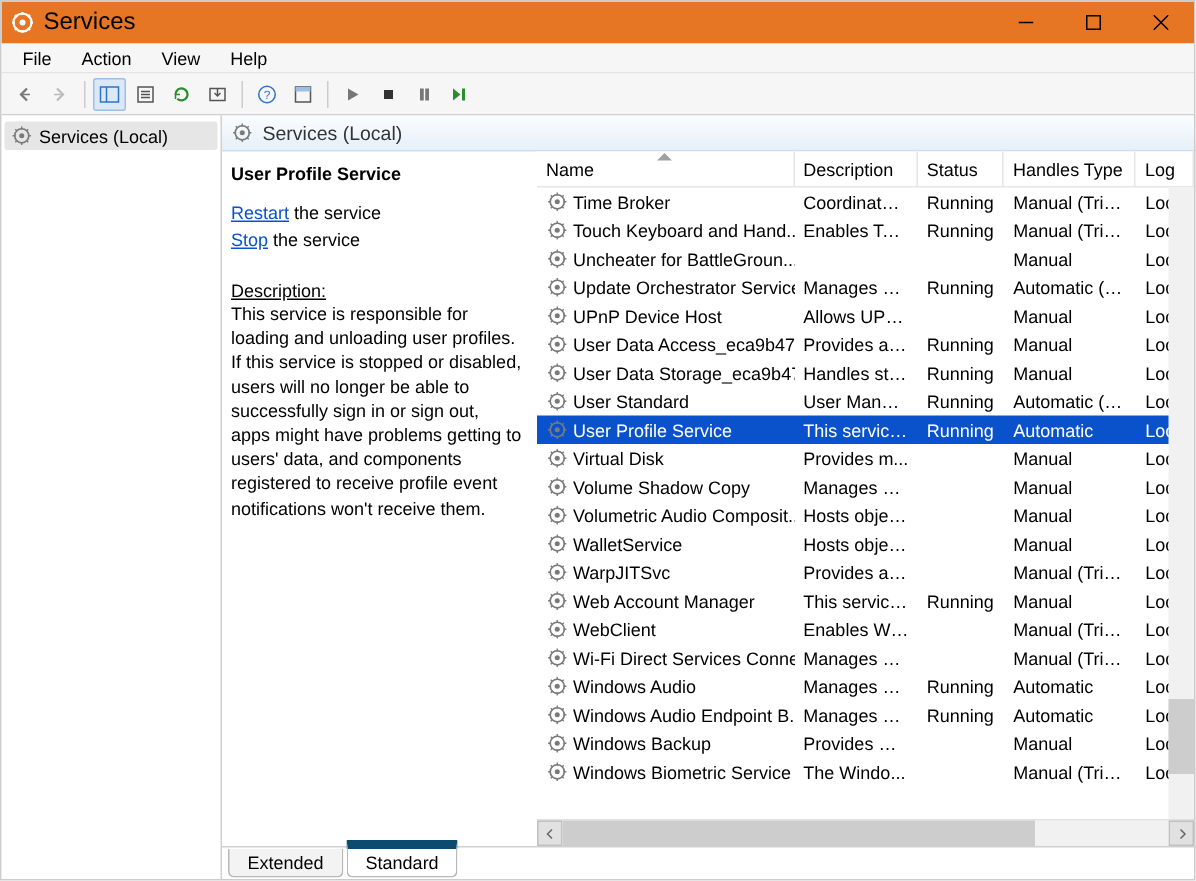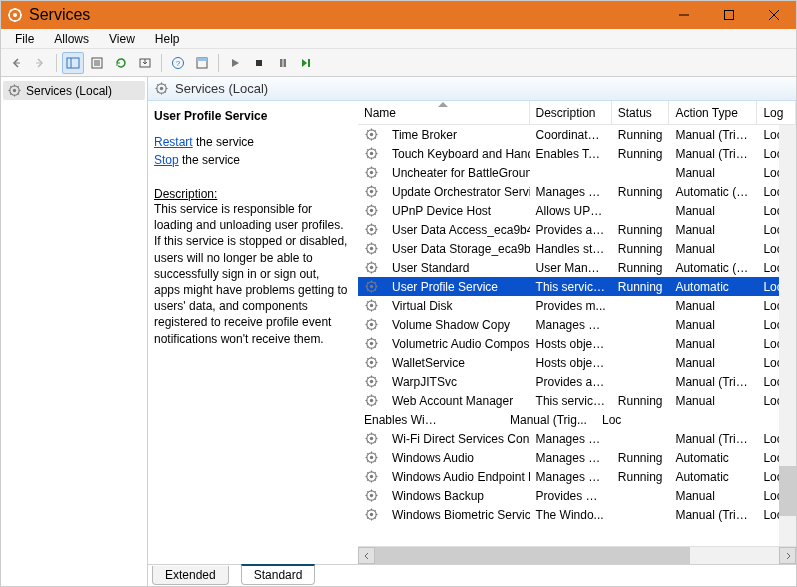--- a/index.html
+++ b/index.html
@@ -48,43 +48,43 @@
 .list-header .col.sort::after { content: ''; position: absolute; top: 1px; left: 50%; transform: translateX(-50%); width: 0; height: 0; border-left: 5px solid transparent; border-right: 5px solid transparent; border-bottom: 5px solid #a0a0a0; }
 .col-name { width: 180px; }
 .col-desc { width: 86px; }
 .col-status { width: 60px; }
 .col-startup { width: 92px; }
 .col-logon { width: 40px; }
 
 .list-body { flex: 1; overflow: hidden; }
 .row { display: flex; height: 19px; align-items: center; font-size: 12px; }
 .row .cell { padding: 0 6px; overflow: hidden; white-space: nowrap; text-overflow: ellipsis; }
-.row .cell-name { width: 180px; display: flex; align-items: center; gap: 13px; }
+.row .cell-name { width: 180px; display: flex; align-items: center; gap: 3px; }
 .row .cell-desc { width: 86px; }
 .row .cell-status { width: 60px; }
 .row .cell-startup { width: 92px; }
 .row .cell-logon { width: 40px; }
 .row.selected { background: #0a52cc; color: #fff; }
 
 .gear-icon { width: 15px; height: 15px; flex-shrink: 0; }
 
 
 .hscroll-area { height: 18px; background: #f1f1f1; display: flex; align-items: center; border-top: 1px solid #e0e0e0; }
 .hscroll-area .arrow { width: 17px; height: 17px; background: #e1e1e1; display: flex; align-items: center; justify-content: center; border: 1px solid #c0c0c0; }
 .hscroll-area .track { flex: 1; height: 17px; background: #f1f1f1; position: relative; }
 .hscroll-area .thumb { position: absolute; left: 0; width: 78%; height: 100%; background: #cdcdcd; }
 
 .vscroll { position: absolute; right: 0; top: 24px; bottom: 18px; width: 17px; background: #f1f1f1; display: flex; flex-direction: column; }
 .vscroll .vtrack { flex: 1; position: relative; }
 .vscroll .vthumb { position: absolute; bottom: 30px; width: 100%; height: 50px; background: #cdcdcd; }
 
 .tabs-area { height: 22px; background: #fff; border-top: 1px solid #d0d0d0; display: flex; align-items: flex-end; padding-left: 4px; }
-.tab { border: 1px solid #b8b8b8; border-top: none; padding: 2px 12px; font-size: 12px; background: #fff; border-radius: 0 0 4px 4px; margin-right: 12px; position: relative; top: -1px; }
+.tab { border: 1px solid #b8b8b8; border-top: none; padding: 2px 12px; font-size: 12px; background: #fff; border-radius: 0 0 4px 4px; margin-right: 2px; position: relative; top: -1px; }
 .tab.inactive { background: #f3f3f3; }
-.tab.active { background: #fff; border-top: 2px solid #0c4a6e; }
+.tab.active { background: #fff; border-top: 6px solid #0c4a6e; }
 
 svg { display: block; }
 </style>
 </head>
 <body>
 
 <div class="title-bar">
   <span class="title-icon">
     <svg viewBox="0 0 16 16">
         <circle cx="8" cy="8" r="6" fill="none" stroke="#fff" stroke-width="1.5"></circle>
@@ -108,21 +108,21 @@
         <svg viewBox="0 0 10 10">
           <line x1="0" y1="0" x2="10" y2="10" stroke="#000"></line>
           <line x1="10" y1="0" x2="0" y2="10" stroke="#000"></line>
         </svg>
       </div>
   </div>
 </div>
 
 <div class="menu-bar">
   <div class="menu-item">File</div>
-  <div class="menu-item">Allows</div>
+  <div class="menu-item">Action</div>
   <div class="menu-item">View</div>
   <div class="menu-item">Help</div>
 </div>
 
 <div class="toolbar">
   <div class="tb-btn">
       <svg width="14" height="14" viewBox="0 0 14 14">
         <path d="M9 3L5 7l4 4" fill="none" stroke="#777" stroke-width="1.5"></path>
         <path d="M5 7h6" stroke="#777"></path>
       </svg>
@@ -234,21 +234,21 @@
         </div>
         <div class="desc-label">Description:</div>
         <div class="desc-text">This service is responsible for loading and unloading user profiles. If this service is stopped or disabled, users will no longer be able to successfully sign in or sign out, apps might have problems getting to users' data, and components registered to receive profile event notifications won't receive them.</div>
       </div>
 
       <div class="list-pane">
         <div class="list-header">
           <div class="col col-name sort">Name</div>
           <div class="col col-desc">Description</div>
           <div class="col col-status">Status</div>
-          <div class="col col-startup">Action Type</div>
+          <div class="col col-startup">Handles Type</div>
           <div class="col col-logon">Log</div>
         </div>
         <div class="list-body" id="list-body">
             <div class="row">
               <div class="cell cell-name">
                 <span>
                   <svg class="gear-icon" viewBox="0 0 16 16">
                     <circle cx="8" cy="8" r="5" fill="none" stroke="#7a7a7a" stroke-width="1.2"></circle>
                     <circle cx="8" cy="8" r="1.8" fill="#7a7a7a"></circle>
                     <path d="M8 1.5v2M8 12.5v2M1.5 8h2M12.5 8h2M3.4 3.4l1.4 1.4M11.2 11.2l1.4 1.4M3.4 12.6l1.4-1.4M11.2 4.8l1.4-1.4" stroke="#7a7a7a"></path>
@@ -479,20 +479,30 @@
                   </svg>
                 </span>
                 <span>Web Account Manager</span>
               </div>
               <div class="cell cell-desc">This service ...</div>
               <div class="cell cell-status">Running</div>
               <div class="cell cell-startup">Manual</div>
               <div class="cell cell-logon">Loc</div>
             </div>
             <div class="row">
+              <div class="cell cell-name">
+                <span>
+                  <svg class="gear-icon" viewBox="0 0 16 16">
+                    <circle cx="8" cy="8" r="5" fill="none" stroke="#7a7a7a" stroke-width="1.2"></circle>
+                    <circle cx="8" cy="8" r="1.8" fill="#7a7a7a"></circle>
+                    <path d="M8 1.5v2M8 12.5v2M1.5 8h2M12.5 8h2M3.4 3.4l1.4 1.4M11.2 11.2l1.4 1.4M3.4 12.6l1.4-1.4M11.2 4.8l1.4-1.4" stroke="#7a7a7a"></path>
+                  </svg>
+                </span>
+                <span>WebClient</span>
+              </div>
               <div class="cell cell-desc">Enables Win...</div>
               <div class="cell cell-status"></div>
               <div class="cell cell-startup">Manual (Trig...</div>
               <div class="cell cell-logon">Loc</div>
             </div>
             <div class="row">
               <div class="cell cell-name">
                 <span>
                   <svg class="gear-icon" viewBox="0 0 16 16">
                     <circle cx="8" cy="8" r="5" fill="none" stroke="#7a7a7a" stroke-width="1.2"></circle>

